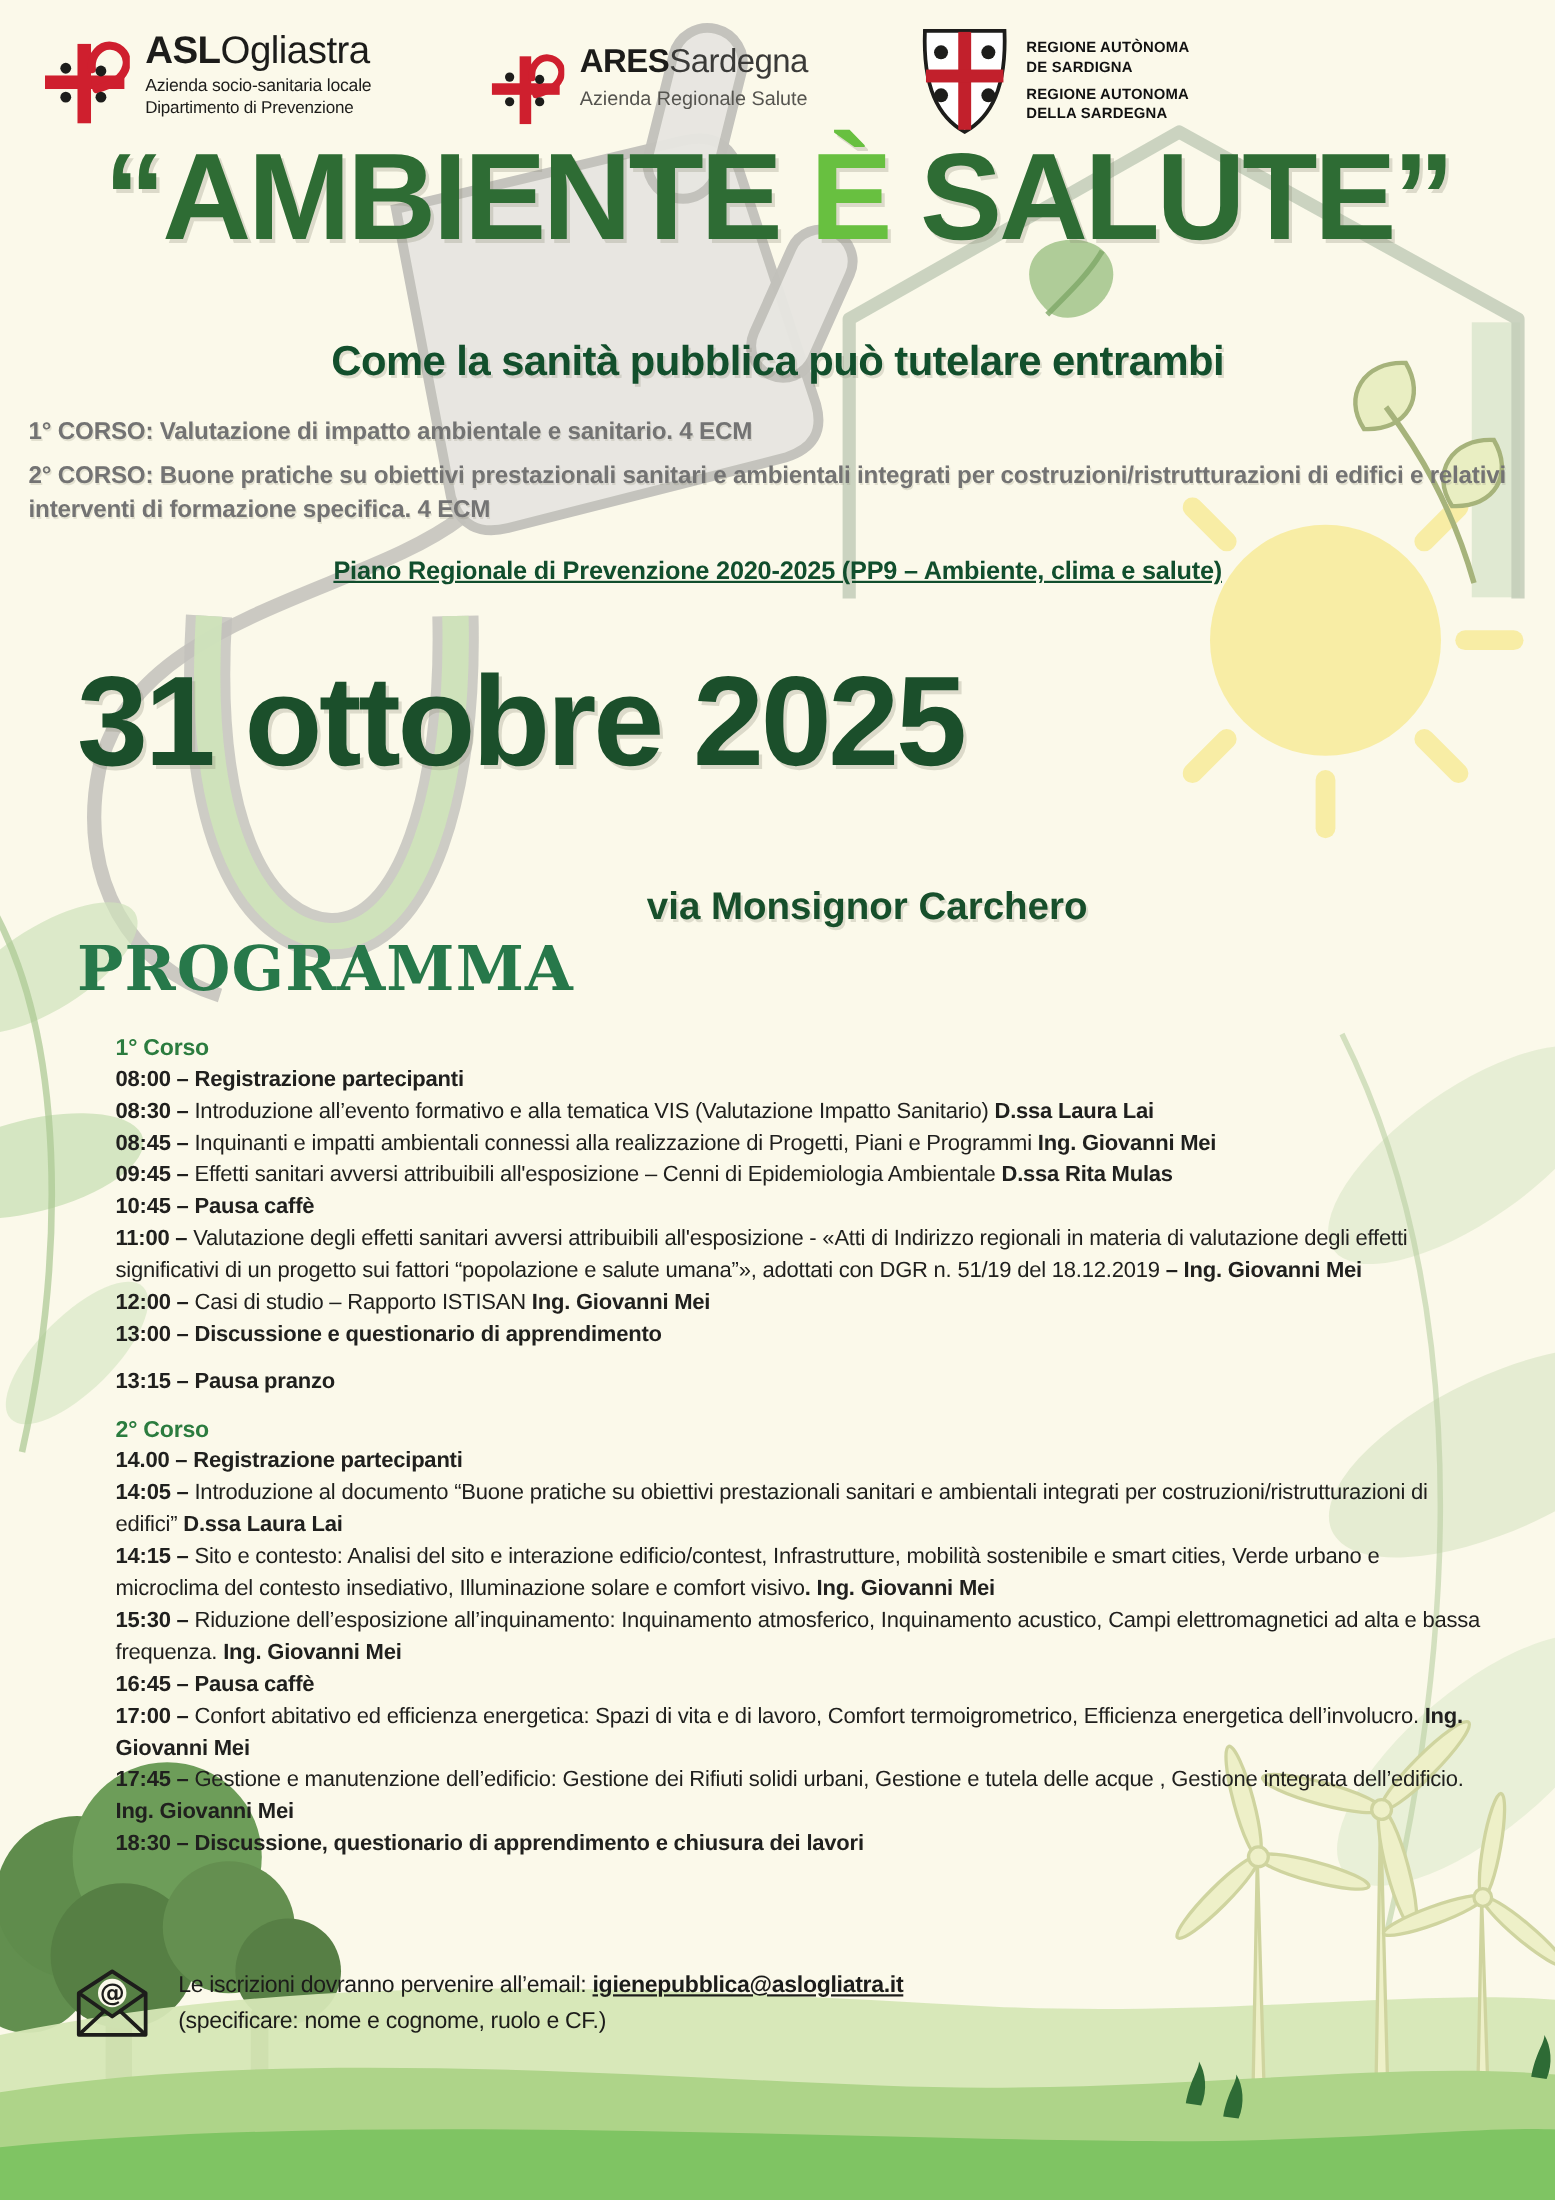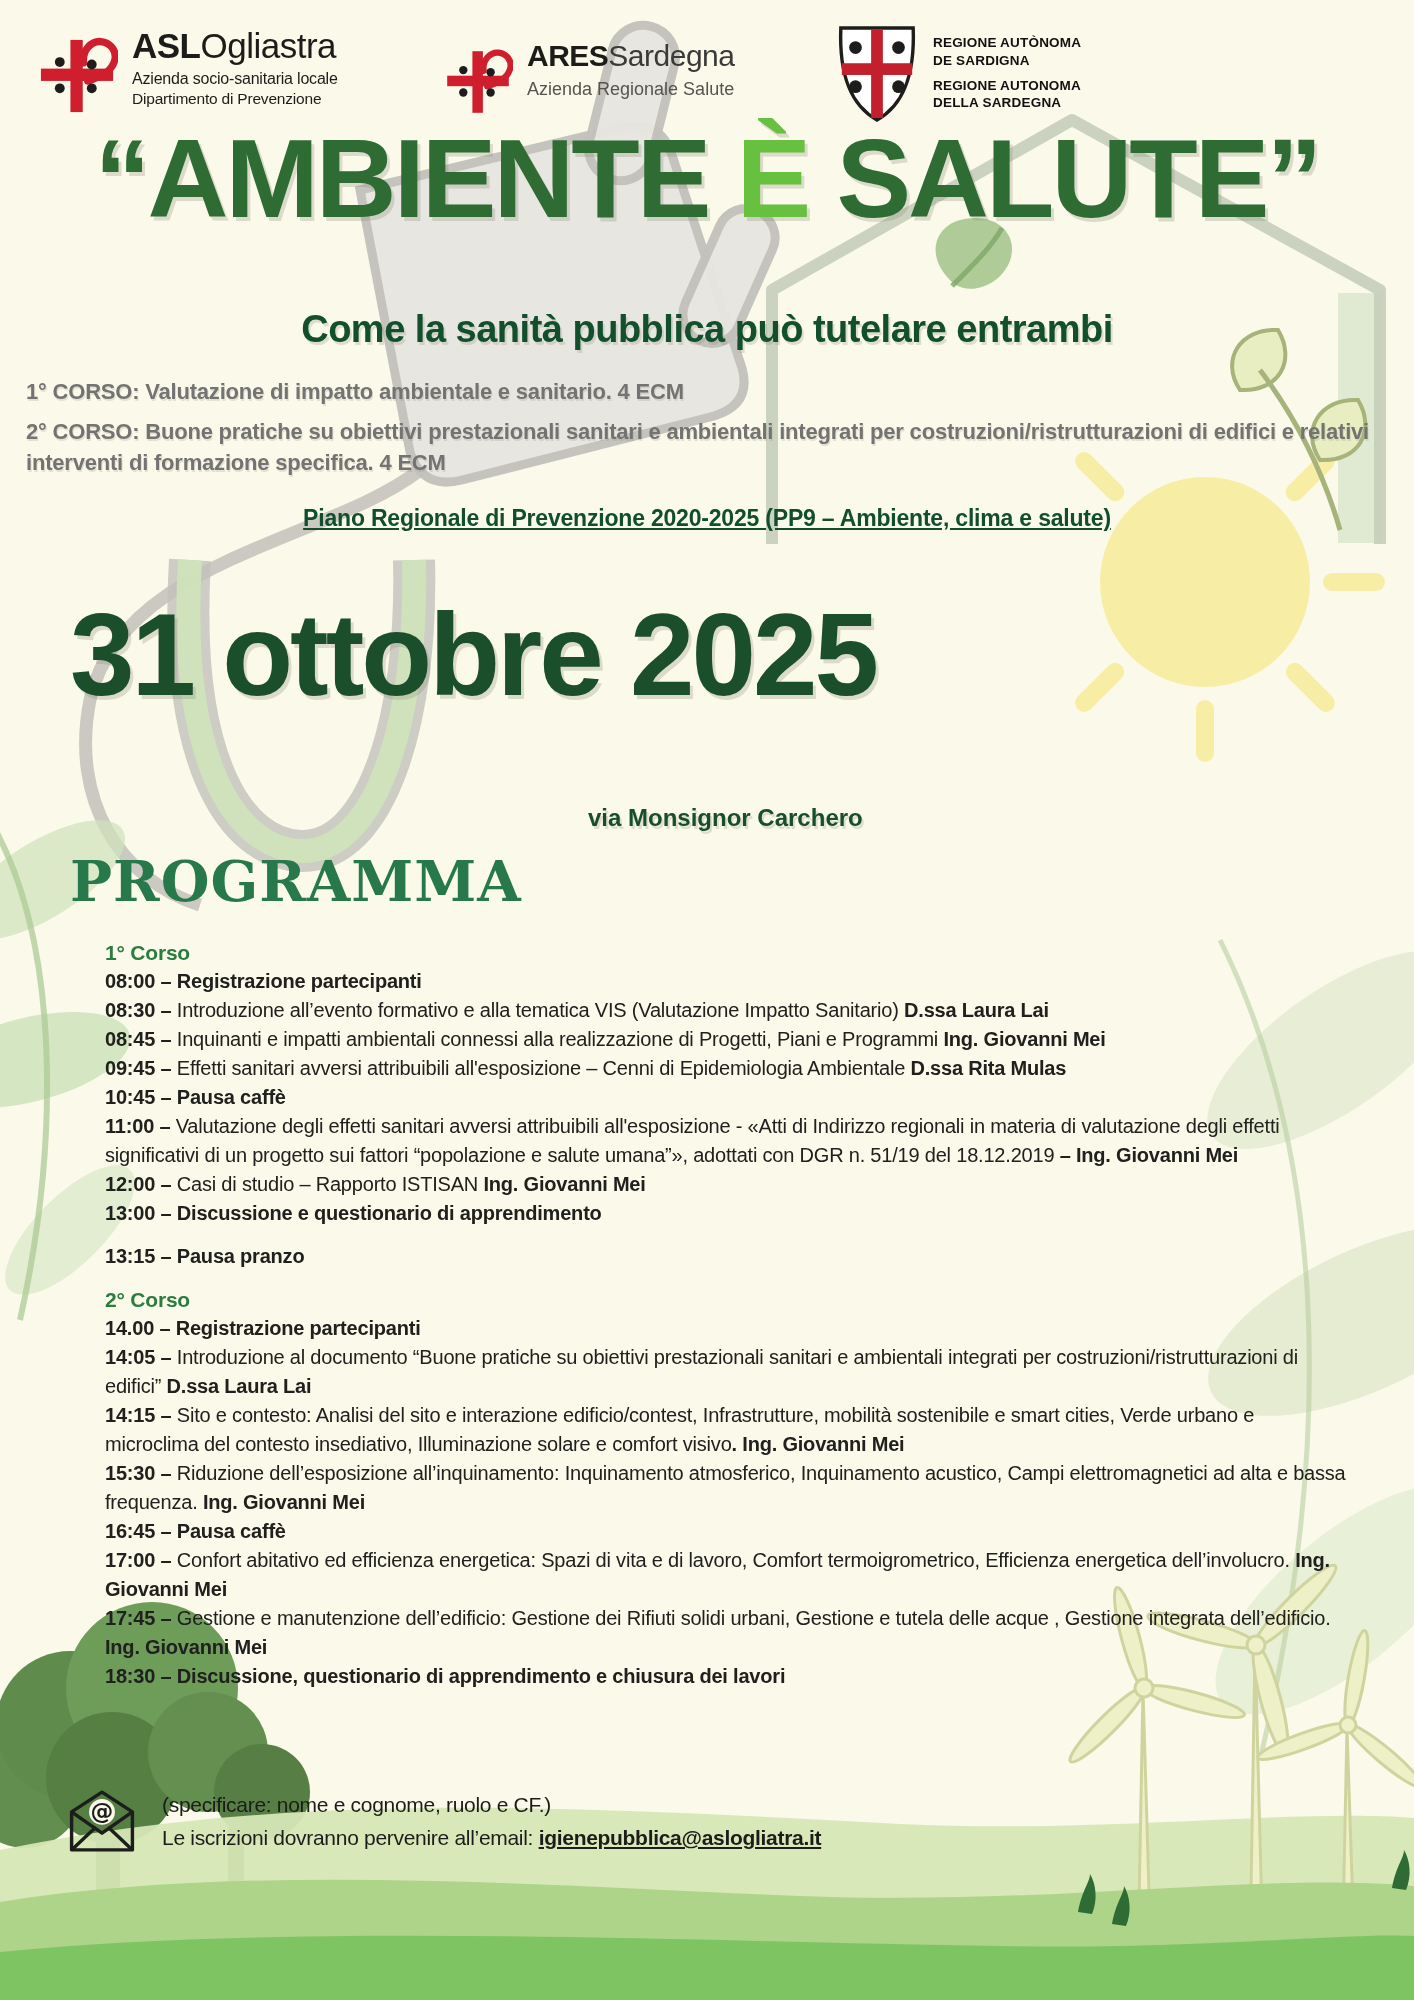--- a/index.html
+++ b/index.html
@@ -37,21 +37,21 @@
           letter-spacing:-0.2px;text-shadow:1px 2px 0 rgba(140,140,120,.22);}
   .plan-link{position:absolute;left:0;right:0;top:505px;text-align:center;z-index:2;
              font-size:23px;font-weight:700;color:#114e2d;text-decoration:underline;
              letter-spacing:-0.2px;cursor:pointer;}
 
   
   .date{position:absolute;left:70px;top:588px;z-index:2;font-size:116px;font-weight:700;
         color:#1b4f2b;letter-spacing:-3px;text-shadow:3px 4px 0 rgba(140,140,120,.28);white-space:nowrap;}
   .venue{position:absolute;left:228px;top:740px;z-index:2;font-size:44px;font-weight:700;
          color:#174f2b;letter-spacing:-0.5px;text-shadow:2px 3px 0 rgba(140,140,120,.25);white-space:nowrap;}
-  .address{position:absolute;left:588px;top:804px;z-index:2;font-size:24px;font-weight:700;
+  .address{position:absolute;left:588px;top:804px;z-index:2;font-size:35px;font-weight:700;
            color:#174f2b;text-shadow:2px 3px 0 rgba(140,140,120,.25);white-space:nowrap;}
 
   
   .prog-heading{position:absolute;left:70px;top:848px;margin:0;z-index:2;
                 font-family:"DejaVu Serif",serif;font-size:56px;font-weight:700;color:#27784a;
                 letter-spacing:1px;}
   .program{position:absolute;left:105px;top:938px;width:1248px;z-index:2;
            font-size:20px;letter-spacing:-0.2px;color:#20201e;}
   .corso-label{color:#2b7c3f;font-weight:700;font-size:21px;line-height:29px;}
   .prog-item{line-height:29px;}
@@ -287,18 +287,18 @@
 
   <footer class="footer">
     <svg width="76" height="70" viewBox="0 0 100 92">
       <path d="M10 34 L50 8 L90 34 L90 84 L10 84 Z" fill="none" stroke="#1d1d1b" stroke-width="4.5" stroke-linejoin="round"></path>
       <path d="M10 84 L42 54 M90 84 L58 54" fill="none" stroke="#1d1d1b" stroke-width="4.5"></path>
       <path d="M10 34 L50 62 L90 34" fill="none" stroke="#1d1d1b" stroke-width="4.5" stroke-linejoin="round"></path>
       <circle cx="50" cy="34" r="17" fill="#fbf9ea"></circle>
       <text x="50" y="44" text-anchor="middle" font-size="30" font-weight="bold" fill="#1d1d1b" font-family="DejaVu Sans, sans-serif">@</text>
     </svg>
     <div class="footer-text">
+      <div><span>Le iscrizioni dovranno pervenire all’email: </span><a class="email">igienepubblica@aslogliatra.it</a></div>
       <div>(specificare: nome e cognome, ruolo e CF.)</div>
-      <div><span>Le iscrizioni dovranno pervenire all’email: </span><a class="email">igienepubblica@aslogliatra.it</a></div>
     </div>
   </footer>
 
 </div>
 
 </body></html>

